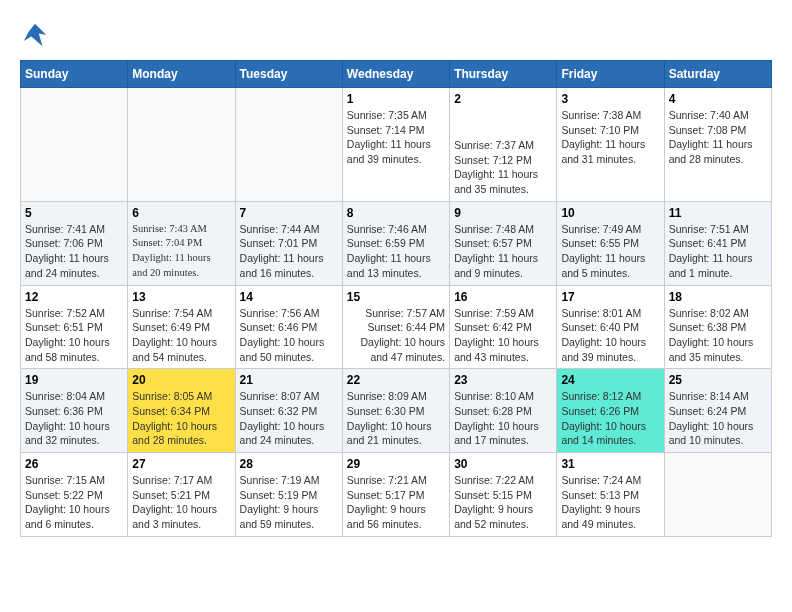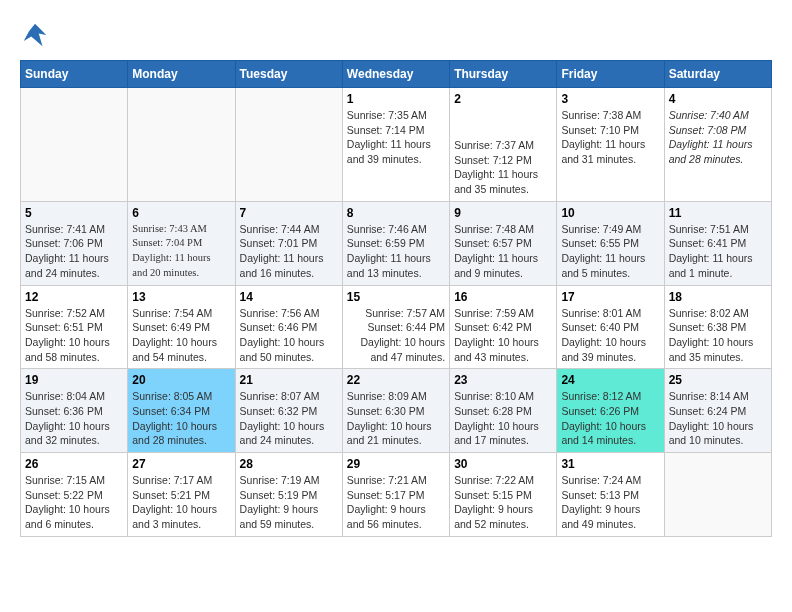--- a/index.html
+++ b/index.html
@@ -139,21 +139,21 @@
         </td>
         <td style="background: rgb(255, 255, 255);">
           <div class="day-number">3</div>
           <div class="day-info" style="white-space: pre-line;">Sunrise: 7:38 AM
 Sunset: 7:10 PM
 Daylight: 11 hours
 and 31 minutes.</div>
         </td>
         <td style="background: rgb(255, 255, 255);">
           <div class="day-number">4</div>
-          <div class="day-info" style="white-space: pre-line; font-style: italic;">Sunrise: 7:40 AM
+          <div class="day-info" style="white-space: pre-line;">Sunrise: 7:40 AM
 Sunset: 7:08 PM
 Daylight: 11 hours
 and 28 minutes.</div>
         </td>
       </tr>
       <tr>
         <td style="background: rgb(240, 244, 249);">
           <div class="day-number">5</div>
           <div class="day-info" style="white-space: pre-line;">Sunrise: 7:41 AM
 Sunset: 7:06 PM
@@ -255,21 +255,21 @@
         </td>
       </tr>
       <tr>
         <td style="background: rgb(240, 244, 249);">
           <div class="day-number">19</div>
           <div class="day-info" style="white-space: pre-line;">Sunrise: 8:04 AM
 Sunset: 6:36 PM
 Daylight: 10 hours
 and 32 minutes.</div>
         </td>
-        <td style="background: #7dd3fc;">
+        <td style="background: #fde047;">
           <div class="day-number">20</div>
           <div class="day-info" style="white-space: pre-line;">Sunrise: 8:05 AM
 Sunset: 6:34 PM
 Daylight: 10 hours
 and 28 minutes.</div>
         </td>
         <td style="background: rgb(240, 244, 249);">
           <div class="day-number">21</div>
           <div class="day-info" style="white-space: pre-line;">Sunrise: 8:07 AM
 Sunset: 6:32 PM

